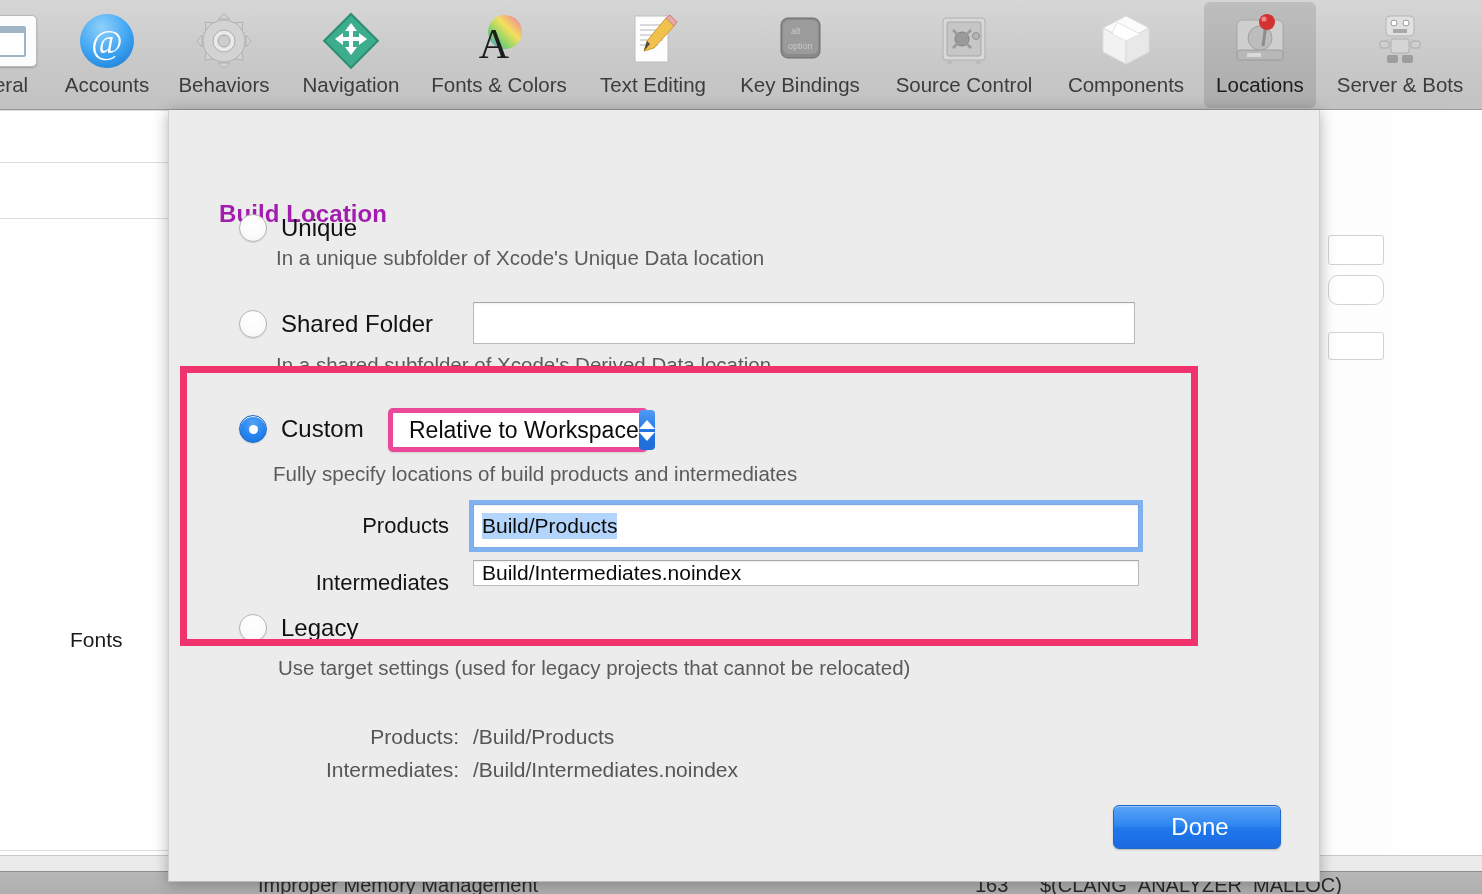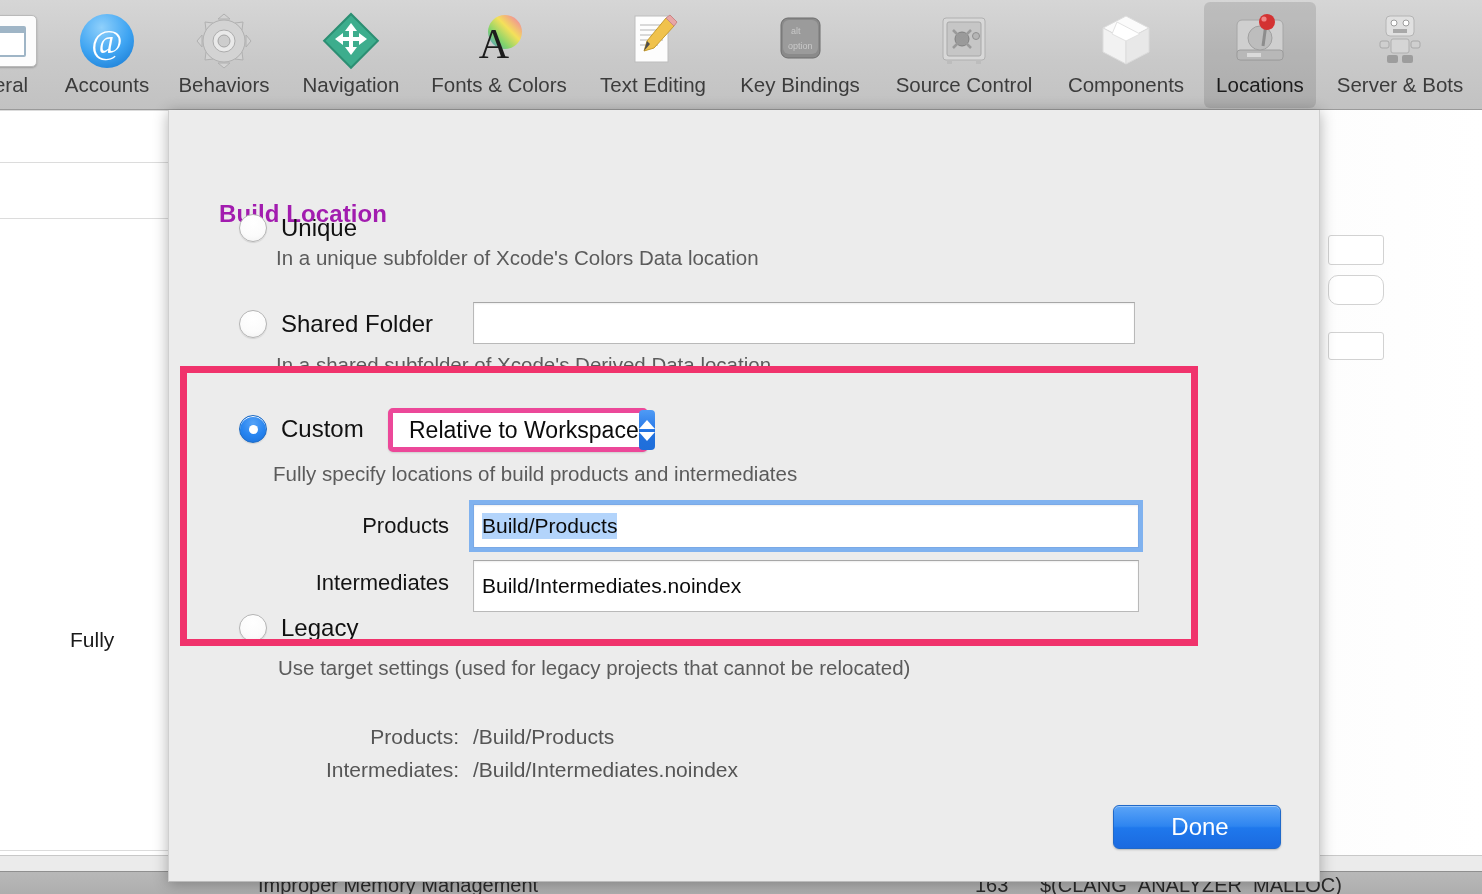--- a/index.html
+++ b/index.html
@@ -196,21 +196,21 @@
 <div id="root">
 
   <div class="bg-window">
     <div class="bg-left-panel"></div>
 
     <div class="bg-hline" style="left:0;top:0;width:1482px;"></div>
     <div class="bg-hline" style="left:0;top:52px;width:1482px;"></div>
     <div class="bg-hline" style="left:0;top:108px;width:1482px;"></div>
     <div class="bg-hline" style="left:0;top:740px;width:1482px;"></div>
 
-    <div class="bg-command-label">Fully</div>
+    <div class="bg-command-label">Fonts</div>
 
     <div class="bg-right-area">
       <div class="bg-field" style="left:8px;  top:125px; width:56px; height:30px;"></div>
       <div class="bg-field rounded" style="left:8px;  top:165px; width:56px; height:30px;"></div>
       <div class="bg-field" style="left:8px;  top:222px; width:56px; height:28px;"></div>
     </div>
 
     <div class="bg-gray-strip" style="top:745px;"></div>
   </div>
 
@@ -387,21 +387,21 @@
   </div>
 
   <div class="sheet">
 
     <div class="section-title">Build Location</div>
 
     <div class="radio-row" style="left:70px; top:104px;">
       <span class="radio"></span>
       <span class="radio-label">Unique</span>
     </div>
-    <div class="sub-desc" style="left:107px; top:136px;">In a unique subfolder of Xcode's Colors Data location</div>
+    <div class="sub-desc" style="left:107px; top:136px;">In a unique subfolder of Xcode's Unique Data location</div>
 
     <div class="radio-row" style="left:70px; top:200px;">
       <span class="radio"></span>
       <span class="radio-label">Shared Folder</span>
     </div>
     <div class="txtfield" style="left:304px; top:192px; width:662px; height:42px;"></div>
     <div class="sub-desc" style="left:107px; top:243px;">In a shared subfolder of Xcode's Derived Data location</div>
 
     <div class="radio-row" style="left:70px; top:305px;">
       <span class="radio on"></span>
@@ -415,21 +415,21 @@
       </span>
     </div>
     <div class="sub-desc" style="left:104px; top:352px;">Fully specify locations of build products and intermediates</div>
 
     <div class="field-label" style="left:170px; top:403px; width:110px;">Products</div>
     <div class="txtfield focused" style="left:304px; top:394px; width:666px; height:44px;">
       <span class="sel-text">Build/Products</span>
     </div>
 
     <div class="field-label" style="left:110px; top:460px; width:170px;">Intermediates</div>
-    <div class="txtfield" style="left:304px; top:450px; width:666px; height:52px;">
+    <div class="txtfield" style="left:304px; top:450px; width:666px; height:26px;">
       <span>Build/Intermediates.noindex</span>
     </div>
 
     <div class="radio-row" style="left:70px; top:504px;">
       <span class="radio"></span>
       <span class="radio-label">Legacy</span>
     </div>
     <div class="sub-desc" style="left:109px; top:546px;">Use target settings (used for legacy projects that cannot be relocated)</div>
 
     <div class="summary-label" style="left:130px; top:615px; width:160px;">Products:</div>

